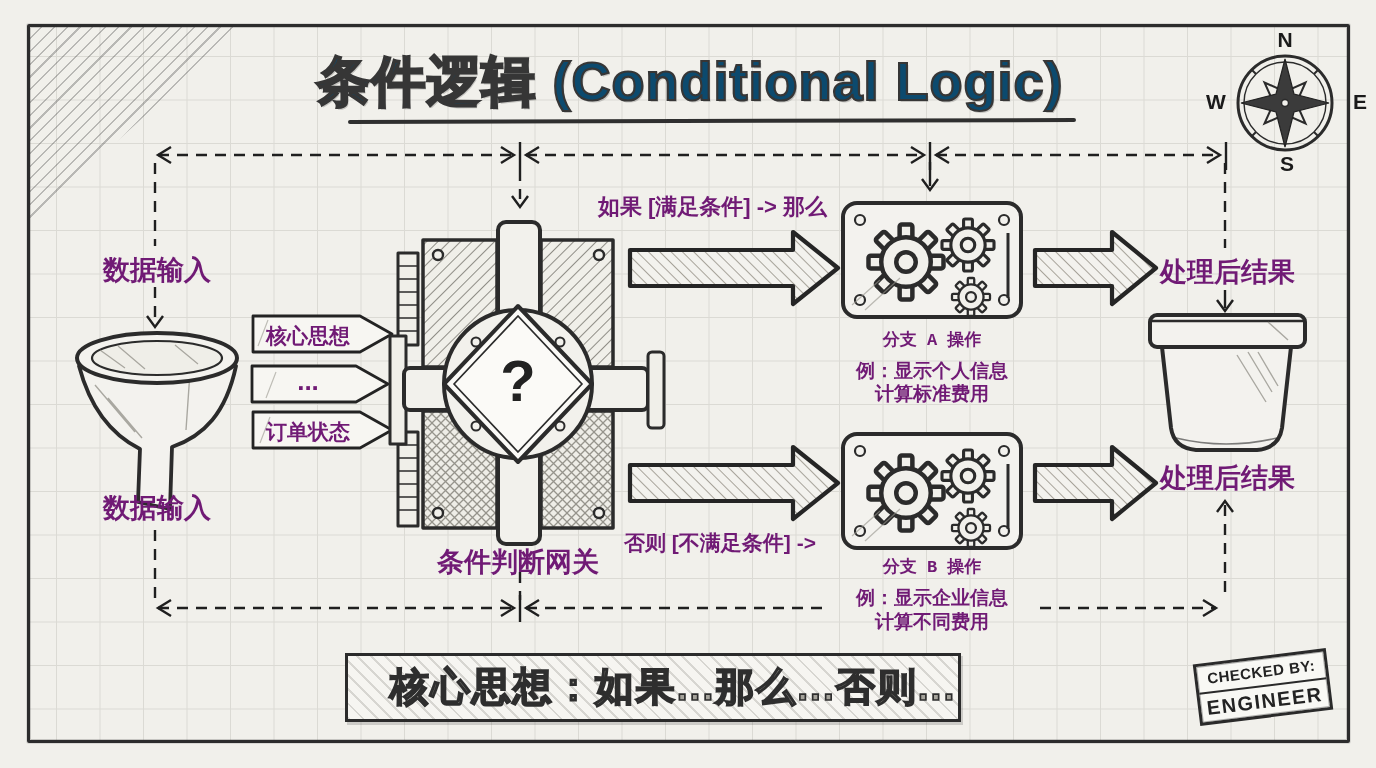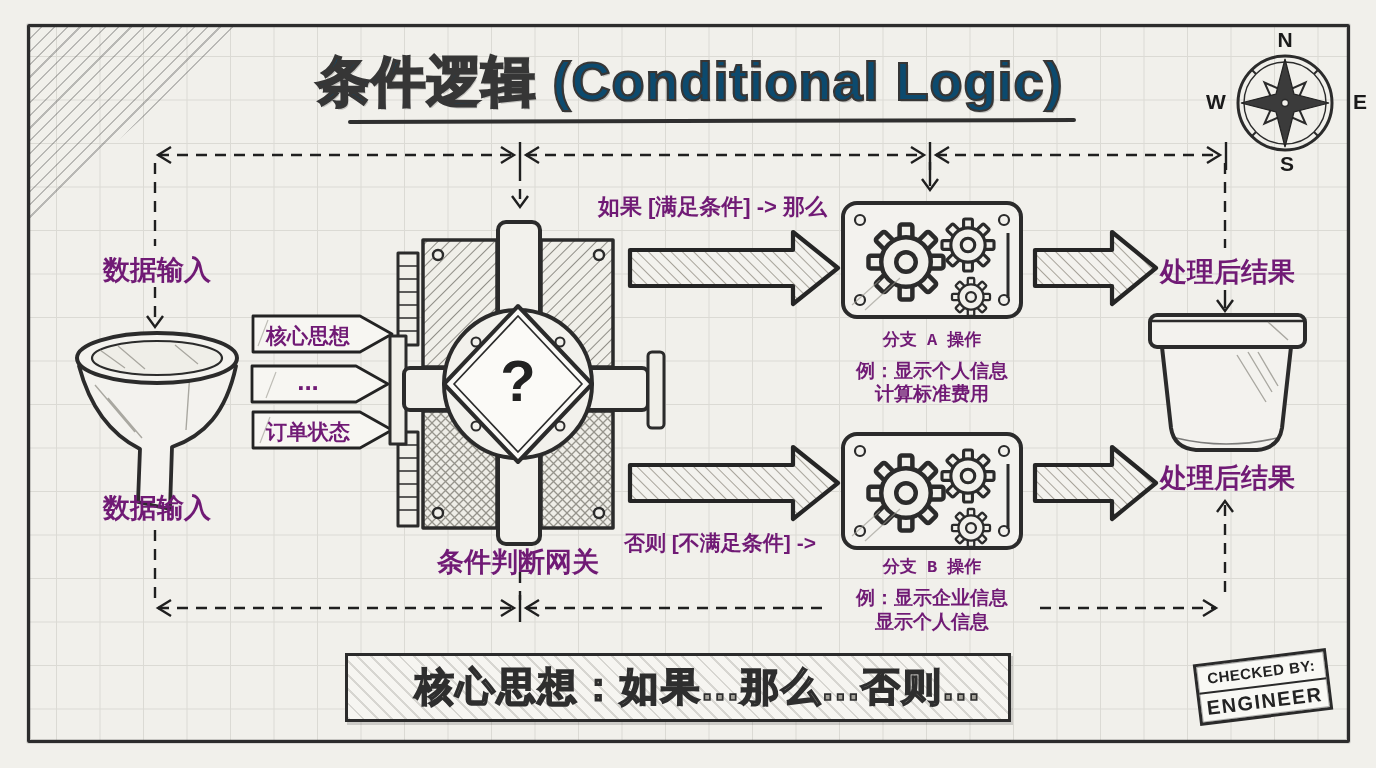--- a/index.html
+++ b/index.html
@@ -37,21 +37,21 @@
   }
   .underline{position:absolute;left:348px;top:119px;width:728px;height:4px;background:#2f2f2f;border-radius:3px;transform:rotate(-.15deg);}
   .lbl23{font-size:27px;}
   .lbl21{font-size:21px;}
   .lbl19{font-size:19px;}
   .lbl25{font-size:17px;font-family:Liberation Mono, monospace;}
   .qmark{
     left:478px;top:348px;width:80px;font-size:58px;line-height:1.15;color:#222;font-weight:800;
   }
   .banner{
-    position:absolute;left:345px;top:653px;width:666px;height:69px;
+    position:absolute;left:345px;top:653px;width:616px;height:69px;
     border:3px solid #2b2b2b;box-sizing:border-box;
     background:
       repeating-linear-gradient(45deg,rgba(105,103,95,.22) 0 2px,transparent 2px 10px),
       #f6f5f1;
     box-shadow:2px 3px 0 rgba(40,40,40,.18);
     padding-left:40px;
   }
   .banner-text{
     width:100%;text-align:center;font-size:39px;line-height:62px;font-weight:800;letter-spacing:2px;
     color:#a5a39b;-webkit-text-stroke:1.7px #2e2e2e;white-space:nowrap;
@@ -279,21 +279,21 @@
   <div class="txt lbl23" style="left:433px;top:544px;width:170px;">条件判断网关</div>
 
   <div class="txt" style="left:580px;top:192px;width:265px;font-size:22px;">如果 [满足条件] -&gt; 那么</div>
   <div class="txt lbl25" style="left:843px;top:328px;width:178px;">分支 A 操作</div>
   <div class="txt lbl19" style="left:828px;top:358px;width:208px;">例：显示个人信息</div>
   <div class="txt lbl19" style="left:828px;top:381px;width:208px;">计算标准费用</div>
 
   <div class="txt" style="left:595px;top:529px;width:250px;font-size:21px;">否则 [不满足条件] -&gt;</div>
   <div class="txt lbl19" style="left:828px;top:585px;width:208px;">例：显示企业信息</div>
   <div class="txt lbl25" style="left:843px;top:555px;width:178px;">分支 B 操作</div>
-  <div class="txt lbl19" style="left:828px;top:609px;width:208px;">显示个人信息</div>
+  <div class="txt lbl19" style="left:828px;top:609px;width:208px;">计算不同费用</div>
 
   <div class="txt lbl23" style="left:1160px;top:254px;width:134px;">处理后结果</div>
   <div class="txt lbl23" style="left:1160px;top:460px;width:134px;">处理后结果</div>
 
   <div class="banner">
     <div class="banner-text">核心思想：如果...那么...否则...</div>
   </div>
 
   <div class="stamp">
     <div class="stamp-row1">CHECKED BY:</div>

